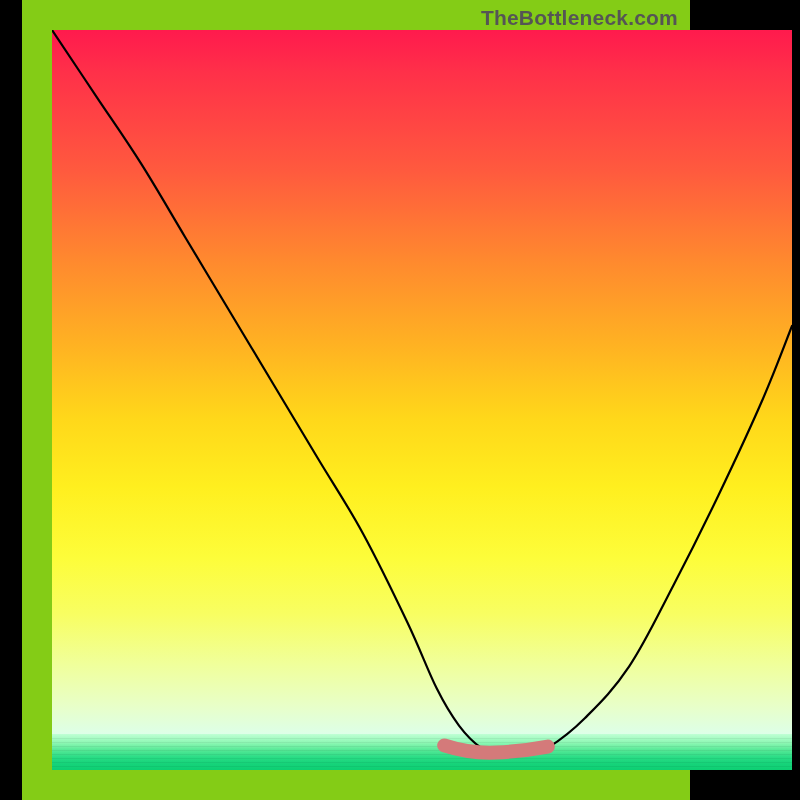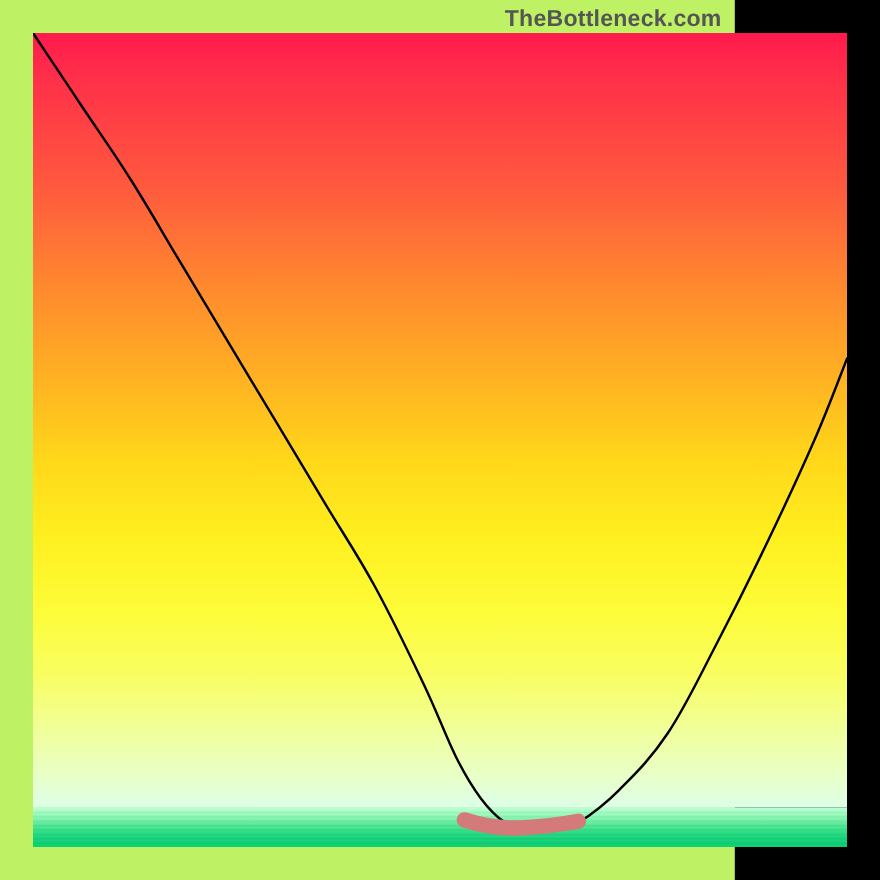--- a/index.html
+++ b/index.html
@@ -8,21 +8,22 @@
     width: 800px;
     height: 800px;
     background: #000;
     overflow: hidden;
     font-family: Arial, Helvetica, sans-serif;
   }
   .stage {
     position: relative;
     width: 668px;
     height: 800px;
-    background: #bef264;
+    background: #84cc16;
+    margin-left: 22px;
   }
   .plot {
     position: absolute;
     left: 30px;
     top: 30px;
     width: 740px;
     height: 740px;
     overflow: hidden;
   }
   .grad {

